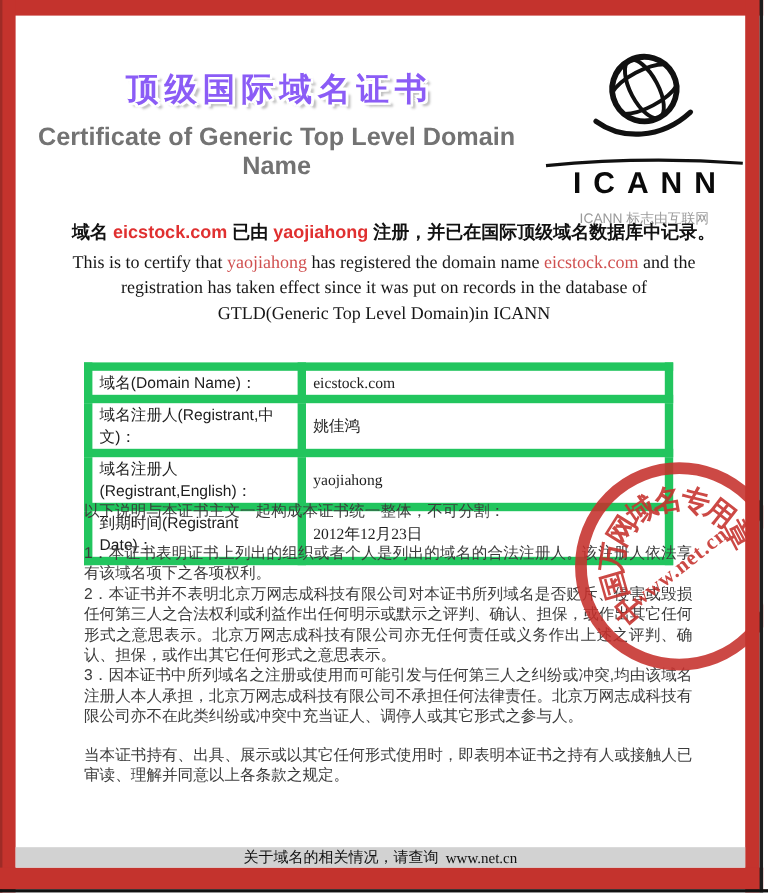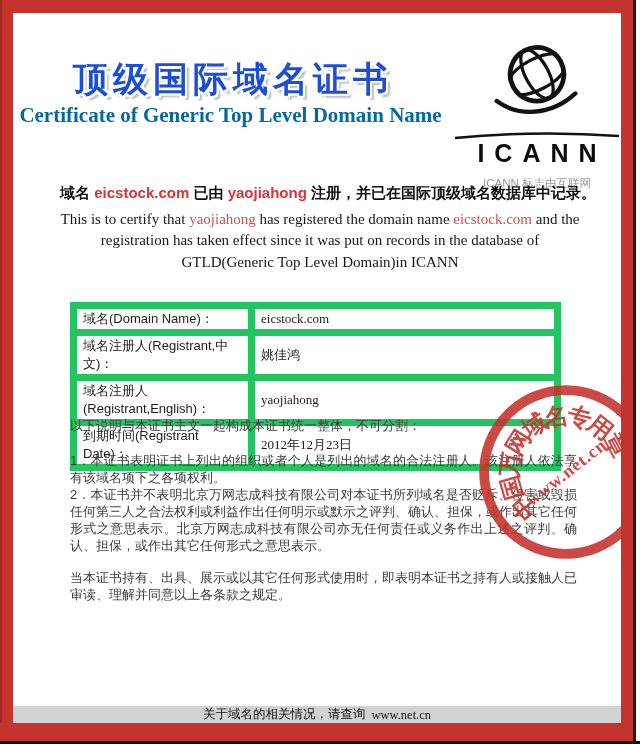--- a/index.html
+++ b/index.html
@@ -15,31 +15,31 @@
   .frame-left   { left:0; top:0; width:13px; height:744px; border-left:2px solid #9e2b26; }
   .frame-right  { left:621px; top:0; width:12px; height:744px; }
   .frame-bottom { left:0; top:723px; width:640px; height:18px; }
   .edge-black-right  { position:absolute; left:633px; top:0; width:3px; height:744px; background:#1c1c1c; z-index:12; }
   .edge-white-right  { position:absolute; left:636px; top:0; width:4px; height:741px; background:#ffffff; z-index:12; }
   .edge-black-bottom { position:absolute; left:0; top:741px; width:640px; height:3px; background:#111111; z-index:13; }
 
   
   .title-cn {
     position:absolute; left:28px; top:56px; width:410px; z-index:2;
-    text-align:center; font-size:35px; font-weight:900; letter-spacing:5px;
-    color:#1d4ed8;
+    text-align:center; font-size:27px; font-weight:900; letter-spacing:5px;
+    color:#8b5cf6;
     text-shadow:
       -2px -2px 0 #fff, 2px -2px 0 #fff, -2px 2px 0 #fff, 2px 2px 0 #fff,
       0 -2px 0 #fff, 0 2px 0 #fff, -2px 0 0 #fff, 2px 0 0 #fff,
       4px 4px 2px #bdbdbd;
   }
   .title-en {
     position:absolute; left:18px; top:103px; width:425px; z-index:2;
-    text-align:center; font-family:Liberation Serif, serif;
-    font-size:21px; font-weight:bold; color:#0369a1;
+    text-align:center; font-family:Liberation Sans, sans-serif;
+    font-size:21px; font-weight:bold; color:#737373;
   }
 
   
   .icann-block { position:absolute; left:447px; top:32px; width:180px; text-align:center; z-index:2; }
   .icann-globe { display:block; margin:0 auto; }
   .icann-swoosh { display:block; margin:2px auto 0 auto; }
   .icann-name {
     font-size:25px; font-weight:bold; color:#0a0a0a;
     letter-spacing:10px; padding-left:10px; line-height:1.1;
   }
@@ -148,20 +148,21 @@
       <td class="lbl">到期时间(Registrant Date)：</td>
       <td class="val">2012年12月23日</td>
     </tr>
   </tbody>
     </table>
 
   <div class="terms">
     <p class="intro">以下说明与本证书主文一起构成本证书统一整体，不可分割：</p>
     <p>1．本证书表明证书上列出的组织或者个人是列出的域名的合法注册人。该注册人依法享有该域名项下之各项权利。</p>
     <p>2．本证书并不表明北京万网志成科技有限公司对本证书所列域名是否贬斥、侵害或毁损任何第三人之合法权利或利益作出任何明示或默示之评判、确认、担保，或作出其它任何形式之意思表示。北京万网志成科技有限公司亦无任何责任或义务作出上述之评判、确认、担保，或作出其它任何形式之意思表示。</p>
+    <p>3．因本证书中所列域名之注册或使用而可能引发与任何第三人之纠纷或冲突,均由该域名注册人本人承担，北京万网志成科技有限公司不承担任何法律责任。北京万网志成科技有限公司亦不在此类纠纷或冲突中充当证人、调停人或其它形式之参与人。</p>
     <p class="closing">当本证书持有、出具、展示或以其它任何形式使用时，即表明本证书之持有人或接触人已审读、理解并同意以上各条款之规定。</p>
   </div>
 
   <svg id="stamp-svg" class="stamp" viewBox="0 0 200 200">
     <circle class="stamp-ring" cx="100" cy="100" r="92"></circle>
     <text class="stamp-center" x="100" y="107" transform="rotate(-38 100 100)">www.net.cn</text>
   <text x="100" y="46" transform="rotate(-130 100 100)" class="stamp-char">中</text>
       <text x="100" y="46" transform="rotate(-106 100 100)" class="stamp-char">国</text>
       <text x="100" y="46" transform="rotate(-82 100 100)" class="stamp-char">万</text>
       <text x="100" y="46" transform="rotate(-58 100 100)" class="stamp-char">网</text>

